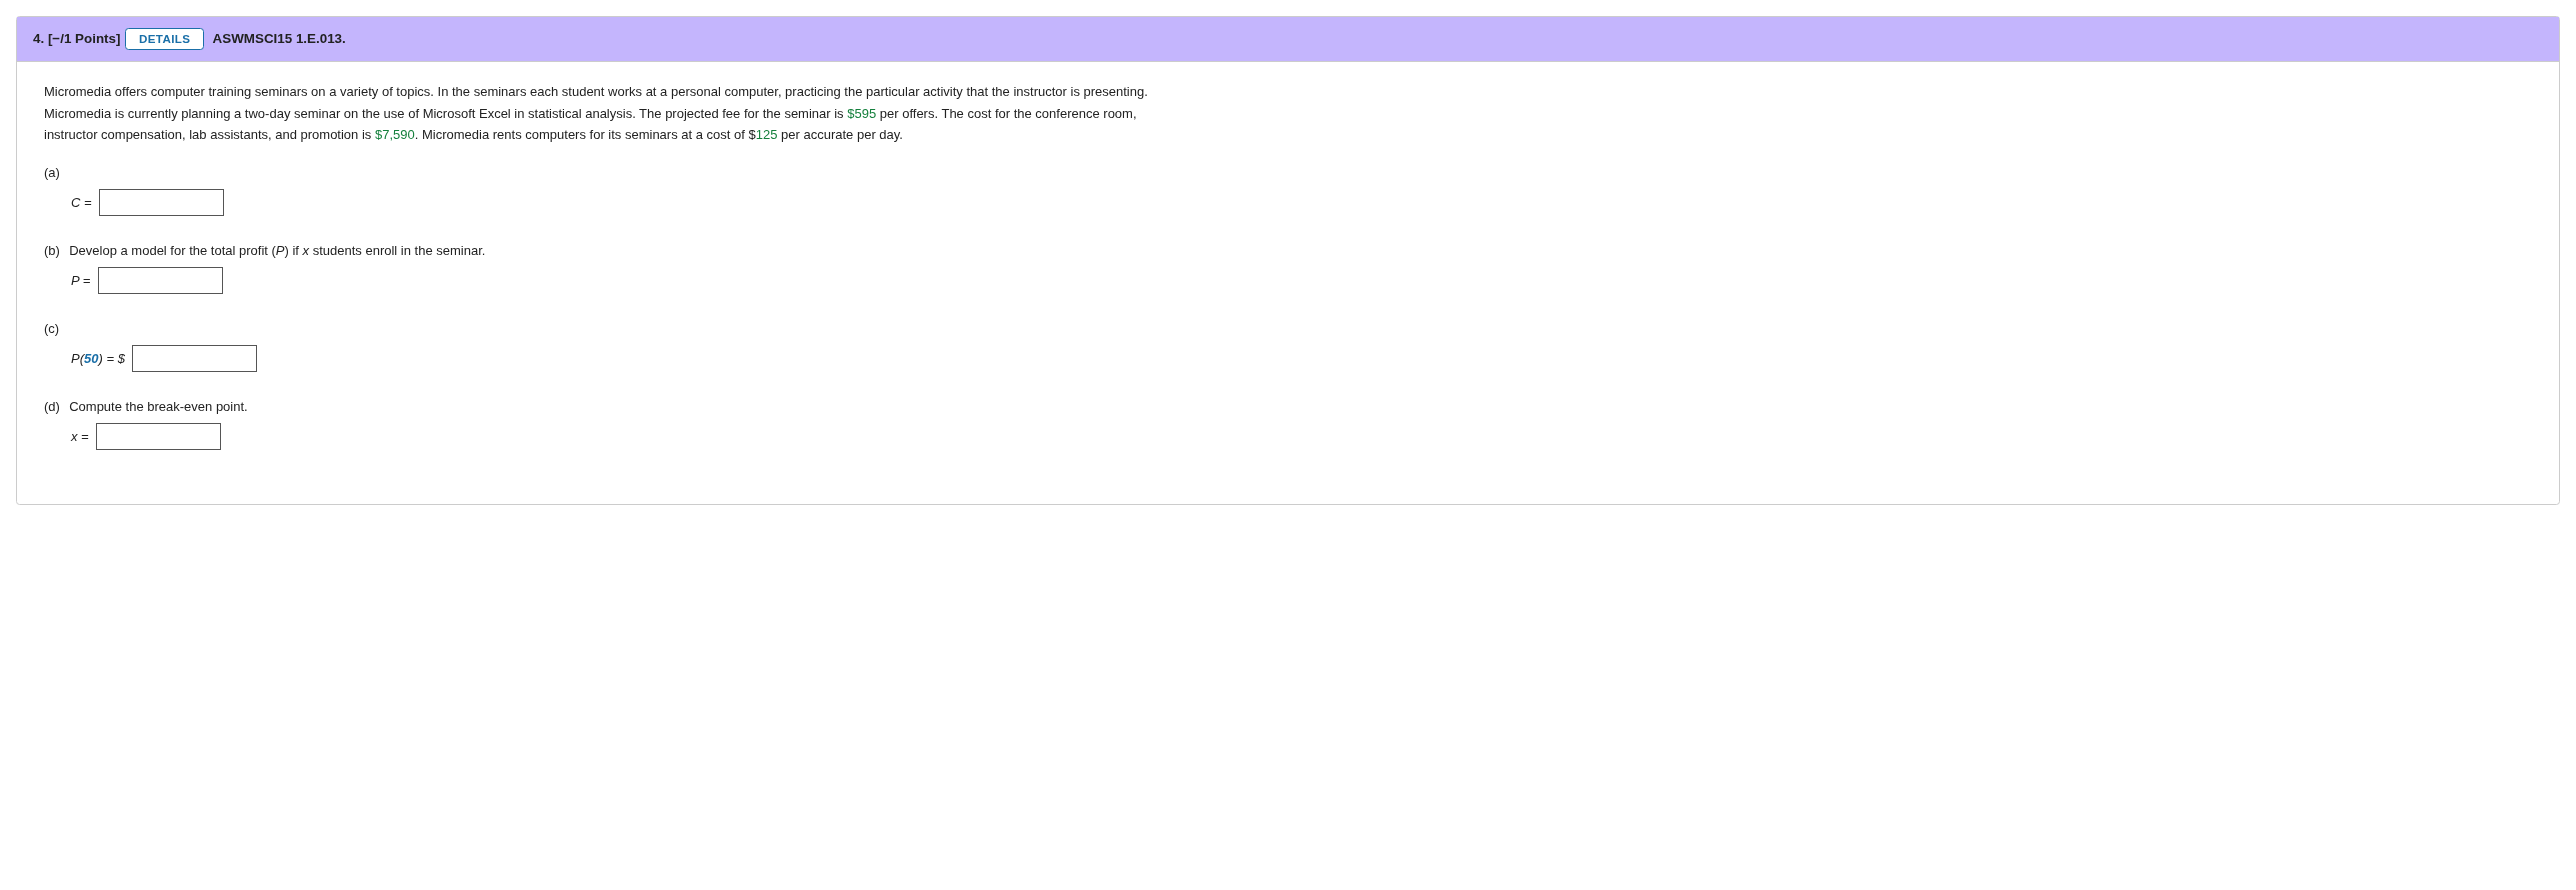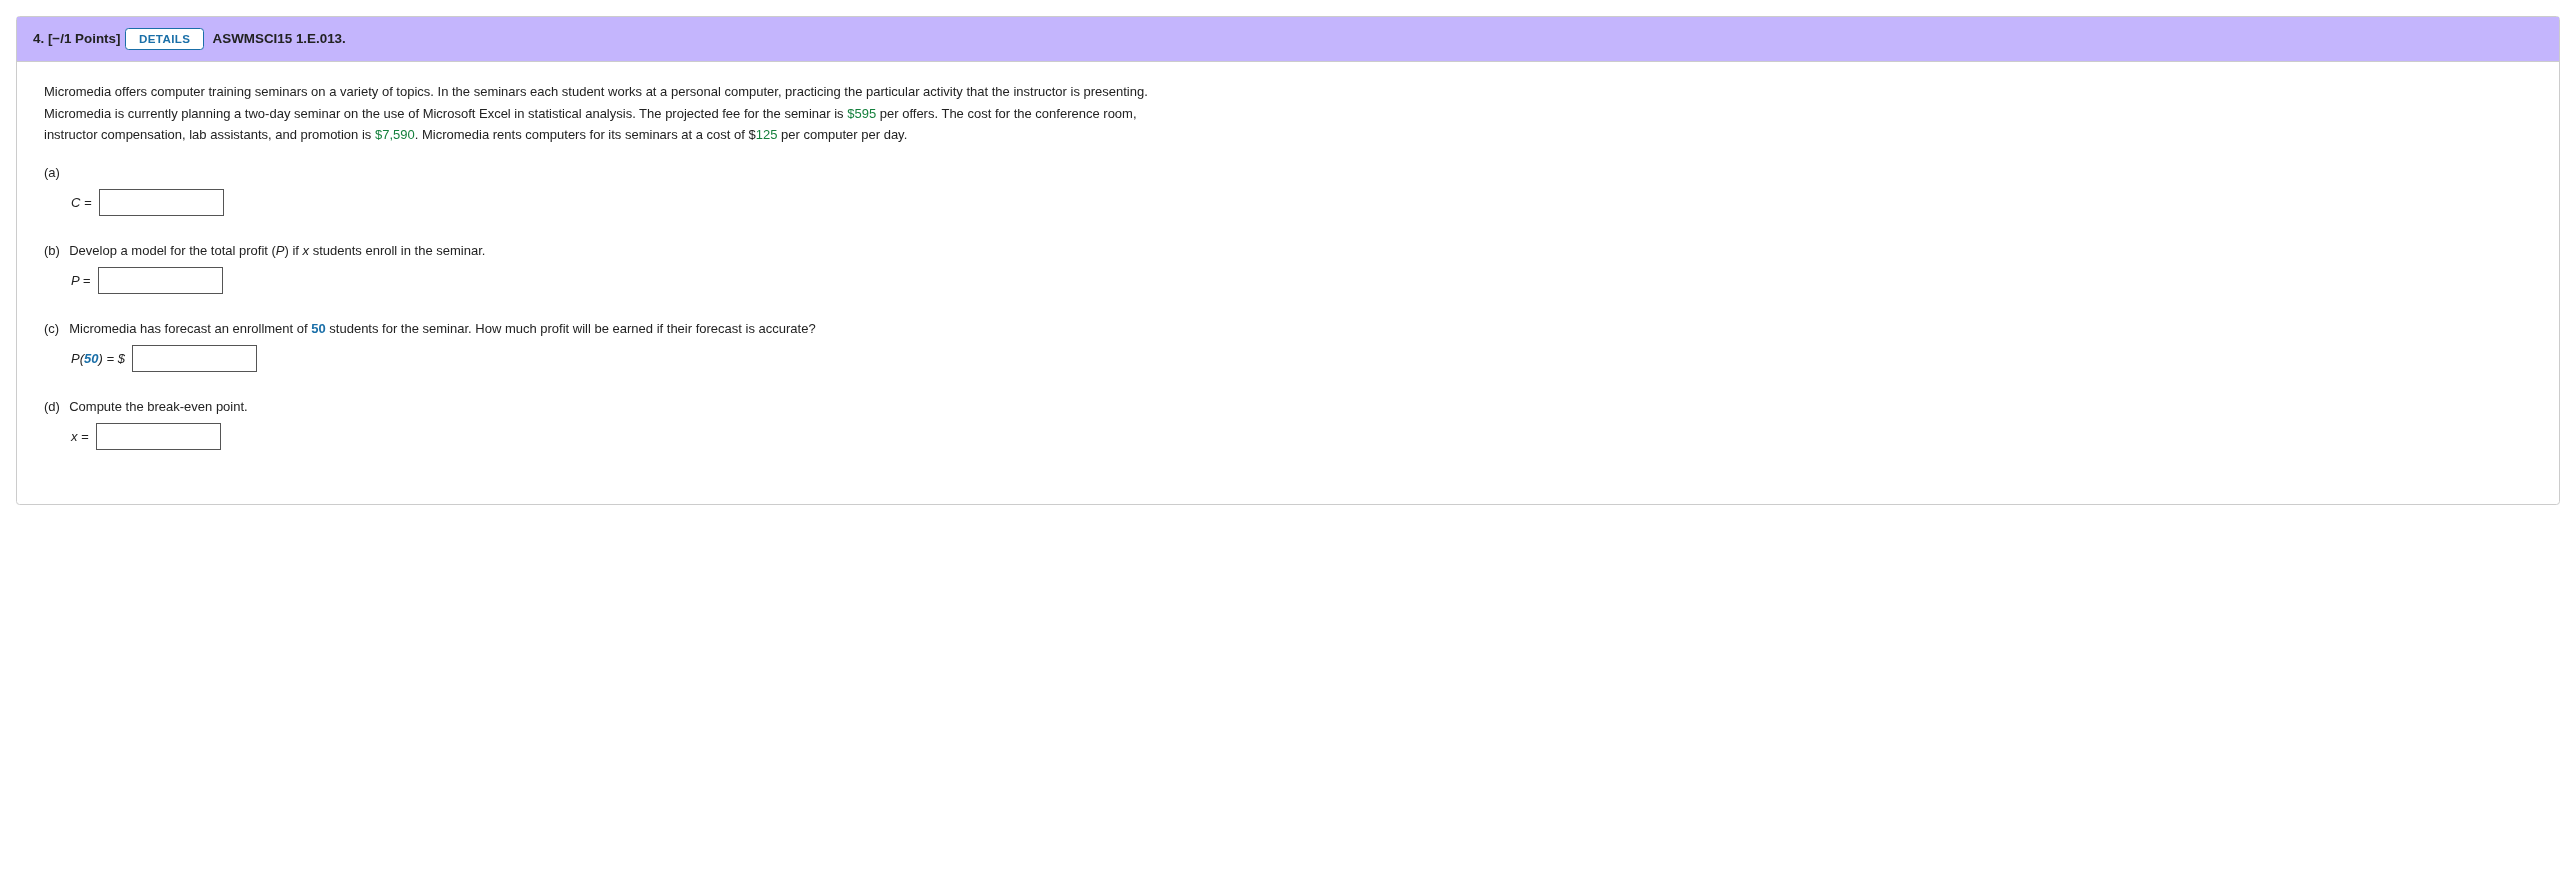--- a/index.html
+++ b/index.html
@@ -120,21 +120,21 @@
     <span class="question-number">4.  [−/1 Points]</span>
     <button class="details-btn">DETAILS</button>
     <span class="question-code">ASWMSCI15 1.E.013.</span>
   </div>
 
   <div class="question-body">
 
     <div class="intro-text">
       <span>Micromedia offers computer training seminars on a variety of topics. In the seminars each student works at a personal computer, practicing the particular activity that the instructor is presenting.</span><br>
       <span>Micromedia is currently planning a two-day seminar on the use of Microsoft Excel in statistical analysis. The projected fee for the seminar is </span><span class="red">$595</span><span> per offers. The cost for the conference room,</span><br>
-      <span>instructor compensation, lab assistants, and promotion is </span><span class="red">$7,590</span><span>. Micromedia rents computers for its seminars at a cost of $</span><span class="red">125</span><span> per computer per day.</span>
+      <span>instructor compensation, lab assistants, and promotion is </span><span class="red">$7,590</span><span>. Micromedia rents computers for its seminars at a cost of $</span><span class="red">125</span><span> per accurate per day.</span>
     </div>
 
     <div class="part">
       <div class="part-label">
         <span class="part-letter">(a)</span>
       </div>
       <div class="answer-row">
         <span class="answer-label italic">C =</span>
         <input class="answer-input" type="text" id="input-c" style="">
       </div>
@@ -147,21 +147,20 @@
       </div>
       <div class="answer-row">
         <span class="answer-label italic">P =</span>
         <input class="answer-input" type="text" id="input-p" style="">
       </div>
     </div>
 
     <div class="part">
       <div class="part-label">
         <span class="part-letter">(c)</span>
-        <span class="part-text">Micromedia has forecast an enrollment of <span class="blue-num">50</span> students for the seminar. How much profit will be earned if their forecast is accurate?</span>
       </div>
       <div class="answer-row">
         <span class="answer-label italic"><span class="italic">P</span>(<span class="blue-num">50</span>) = $</span>
         <input class="answer-input" type="text" id="input-p50" style="">
       </div>
     </div>
 
     <div class="part">
       <div class="part-label">
         <span class="part-letter">(d)</span>

